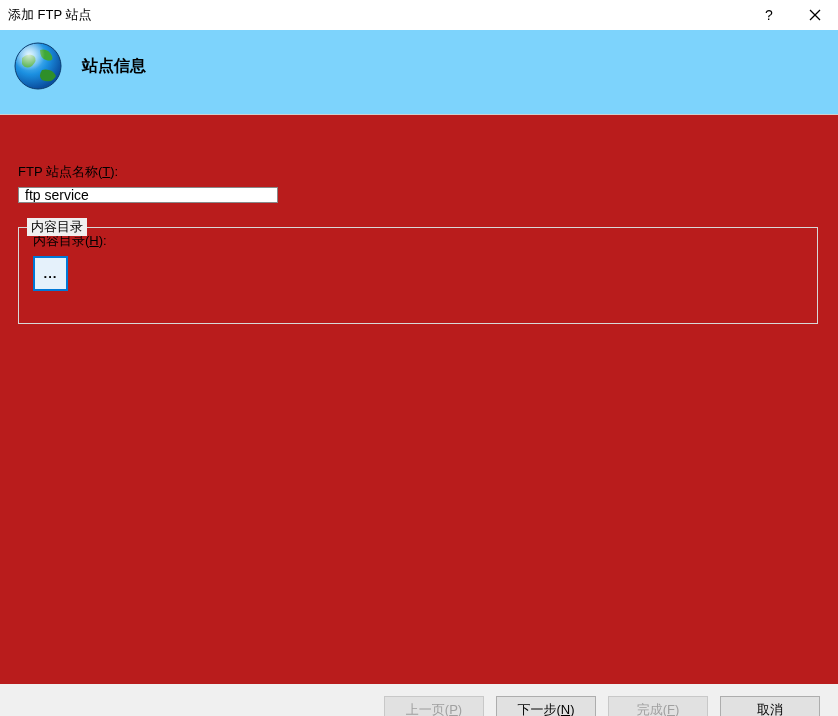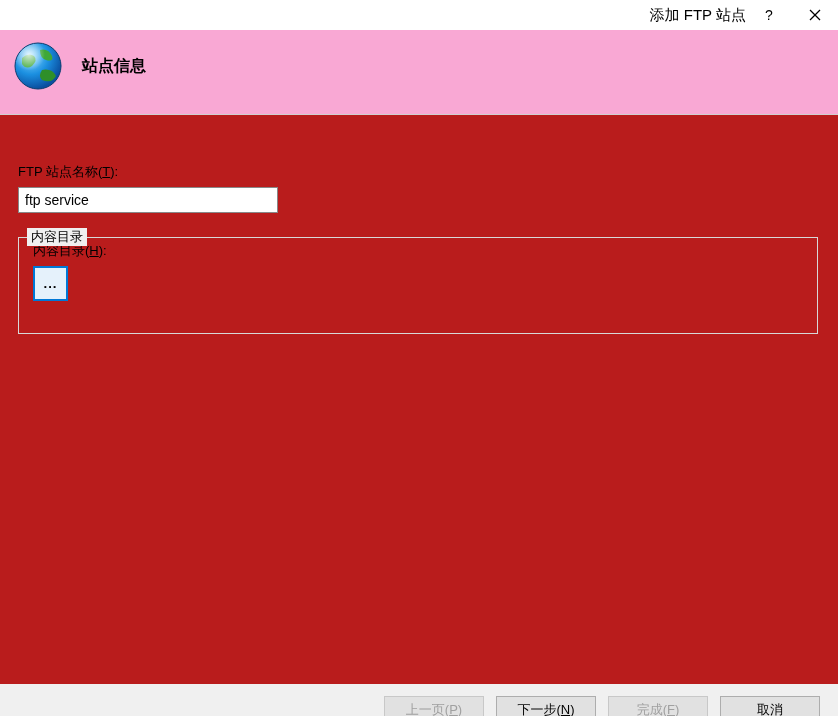--- a/index.html
+++ b/index.html
@@ -12,54 +12,54 @@
       overflow: hidden;
       color: #000;
     }
     .titlebar {
       height: 30px;
       display: flex;
       align-items: center;
       padding: 0 0 0 8px;
       background: #ffffff;
     }
-    .titlebar-title { flex: 1; font-size: 15px; text-align: right; }
+    .titlebar-title { flex: 1; font-size: 13px; }
     .titlebar-controls { display: flex; }
     .titlebar-btn {
       width: 46px;
       height: 30px;
       display: flex;
       align-items: center;
       justify-content: center;
       font-size: 14px;
     }
     .titlebar-btn svg { width: 12px; height: 12px; }
     .header {
-      background: #f9a8d4;
+      background: #7dd3fc;
       padding: 10px 12px 22px 12px;
       display: flex;
       align-items: center;
       gap: 18px;
     }
     .header-icon { width: 52px; height: 52px; position: relative; }
     .header-title { font-size: 16px; font-weight: bold; }
     .content-area {
       background: #b91c1c;
       border-top: 1px solid #d0d0d0;
       padding: 48px 18px 18px 18px;
       height: 570px;
     }
     .field-row { margin-bottom: 8px; }
     .field-label { display: block; margin-bottom: 6px; font-size: 13px; }
     .text-input {
       border: 1px solid #888;
       background: #ffffff;
       padding: 3px 6px;
       font-size: 14px;
-      height: 26px;
+      height: 16px;
       font-family: inherit;
     }
     .site-name-input { width: 260px; }
     .fieldset {
       border: 1px solid #d8d8d8;
       margin-top: 24px;
       padding: 4px 14px 32px 14px;
       position: relative;
       width: 800px;
     }

